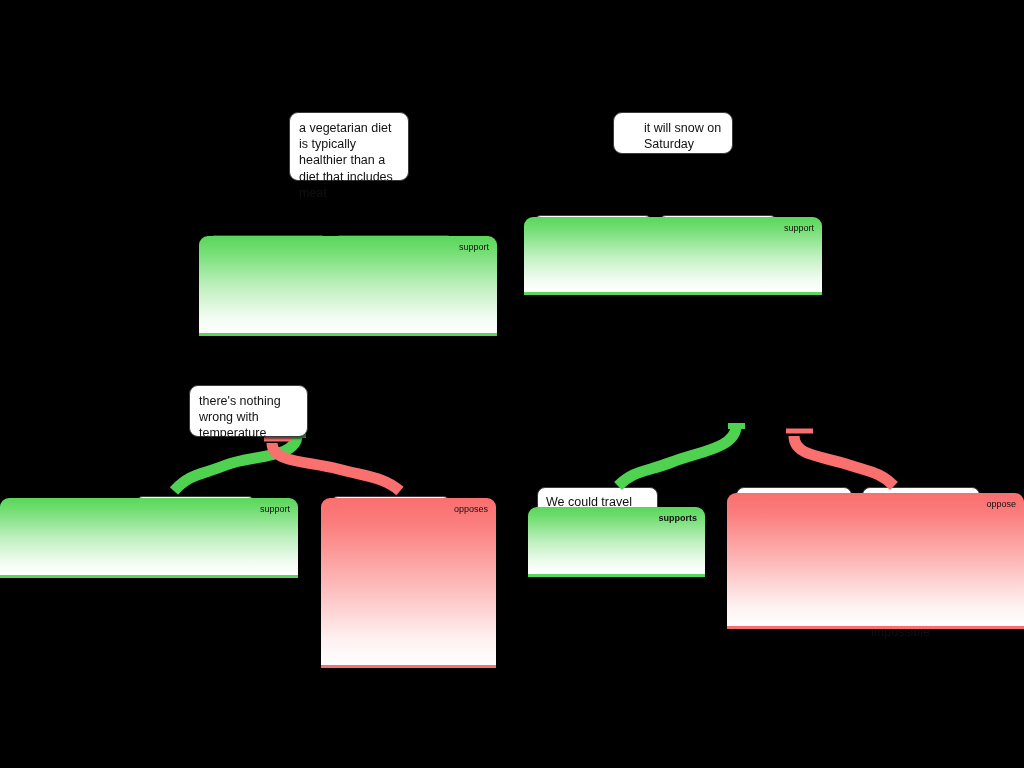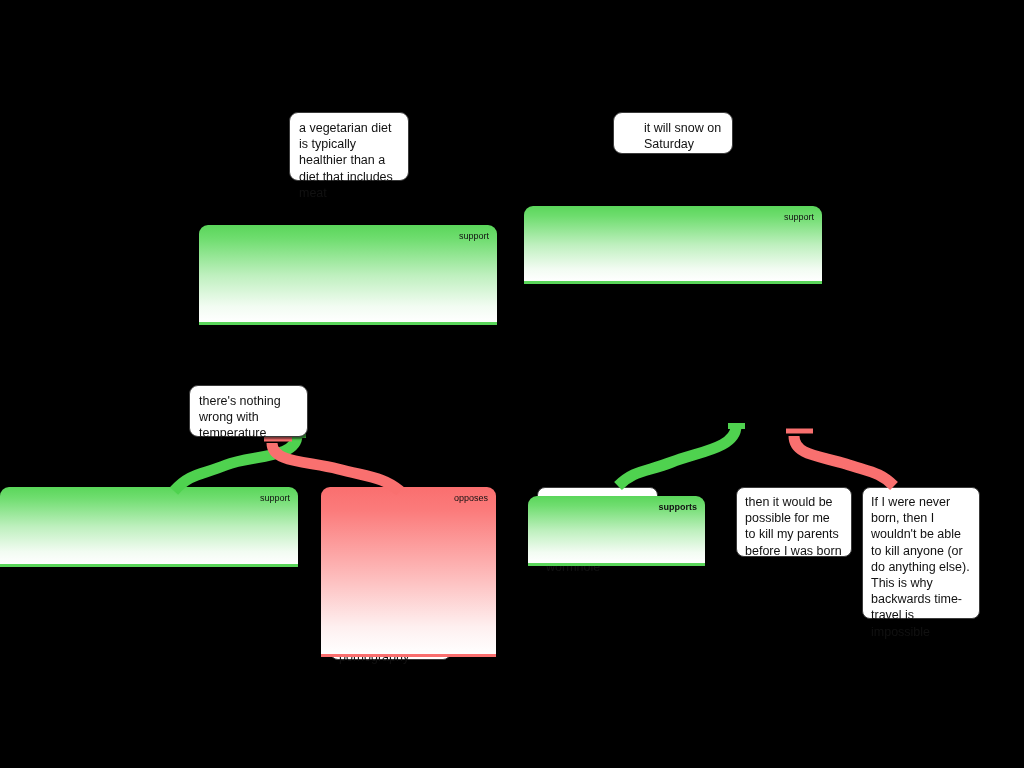--- a/index.html
+++ b/index.html
@@ -29,20 +29,21 @@
     z-index:40;
   }
 
   
   .panel{
     position:absolute;
     box-sizing:border-box;
     border-radius:9px 9px 0 0;
     z-index:10;
     overflow:hidden;
+    margin-top:11px;
   }
   .panel.support{
     background:linear-gradient(to bottom,#5ad65a 0%,#6fdd6f 14%,#bff0bf 52%,#f2fcf2 84%,#ffffff 100%);
     border-bottom:3px solid #5ad65a;
   }
   .panel.oppose{
     background:linear-gradient(to bottom,#fa6f6f 0%,#fb7b7b 14%,#fdb9b9 52%,#fef0f0 84%,#ffffff 100%);
     border-bottom:3px solid #fa6f6f;
     padding-left:23px;
   }
@@ -156,17 +157,20 @@
       <path d="M14,12 C14,32 42,32 66,40 C90,48 100,48 114,62" stroke="#f9706f" stroke-width="11" fill="none" stroke-linecap="round"></path>
       <path d="M6,7 L33,7" stroke="#f9706f" stroke-width="5" fill="none"></path>
       <path d="M100,54 L128,54 L128,66 L100,66 Z" fill="#f9706f" stroke="none"></path>
     </svg>
 
     <div class="panel support" style="left:528px;top:496px;width:177px;height:70px;font-weight:bold;">
       <span class="panel-label" style="right:8px;">supports</span>
     </div>
     <div class="premise" style="left:537px;top:487px;width:121px;height:69px;">We could travel from the present to an earlier time through a wormhole</div>
 
+    <div class="panel oppose" style="left:727px;top:482px;width:297px;height:136px;">
+      <span class="panel-label" style="right:8px;">oppose</span>
+    </div>
     <div class="premise" style="left:736px;top:487px;width:116px;height:70px;">then it would be possible for me to kill my parents before I was born</div>
     <div class="premise" style="left:862px;top:487px;width:118px;height:132px;">If I were never born, then I wouldn't be able to kill anyone (or do anything else). This is why backwards time-travel is impossible</div>
   </div>
 
 </div>
 
 </body></html>

